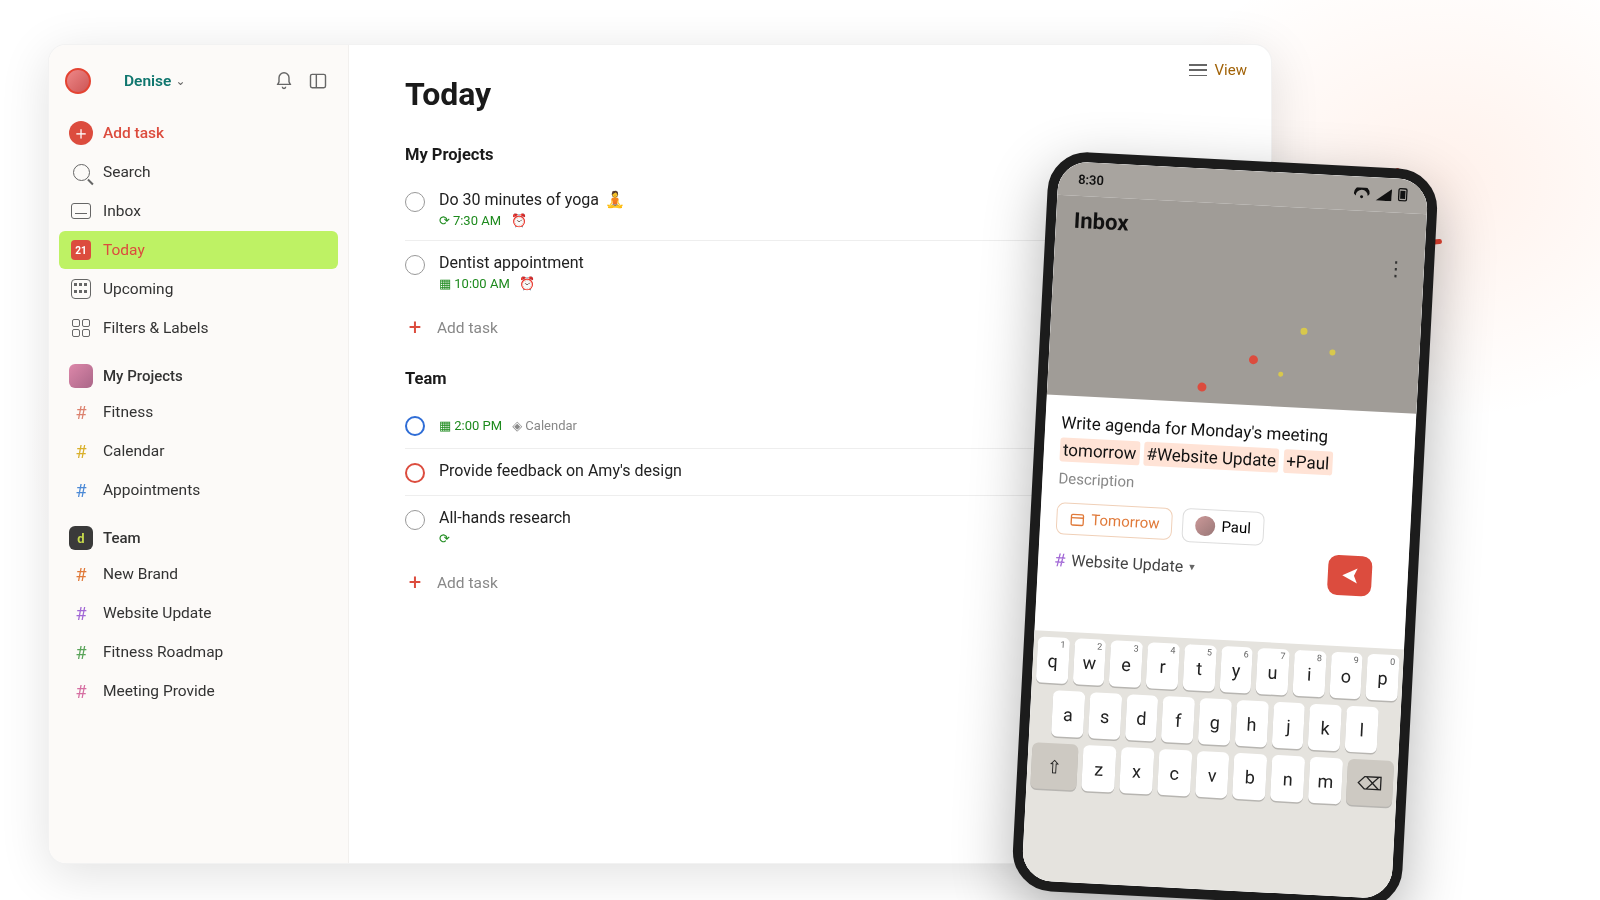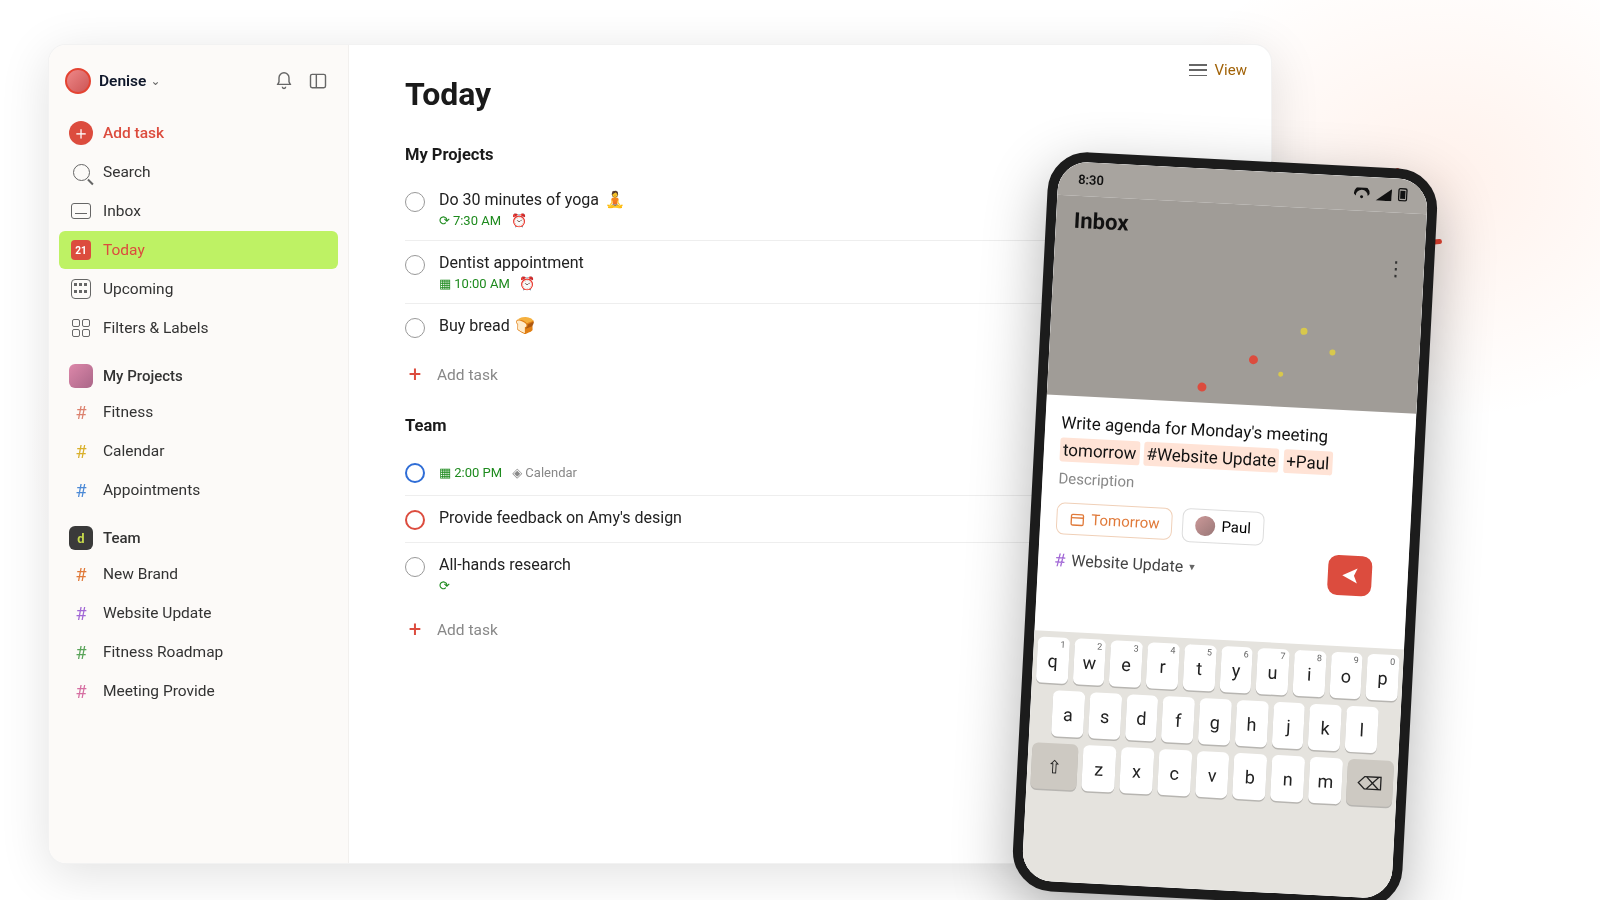--- a/index.html
+++ b/index.html
@@ -4,21 +4,21 @@
 <style>
   * { margin: 0; padding: 0; box-sizing: border-box; font-family: -apple-system, BlinkMacSystemFont, "Segoe UI", Roboto, sans-serif; }
   body { width:1600px; height:900px; background:#fff; overflow:hidden; position:relative;}
   .bg-glow { position:absolute; inset:0; background: radial-gradient(ellipse 700px 500px at 30% 50%, rgba(255,120,60,.12) 0%, transparent 65%), radial-gradient(ellipse 500px 400px at 90% 20%, rgba(255,120,60,.1) 0%, transparent 60%); }
   .window { position:absolute; top:44px; left:48px; width:1224px; height:820px; background:#fff; border-radius:18px; box-shadow:0 10px 50px rgba(0,0,0,.12); display:flex; overflow:hidden; border:1px solid rgba(0,0,0,.05);}
   
   
   .sidebar { width:300px; background:#fcfaf8; border-right:1px solid rgba(0,0,0,.04); padding:16px 10px 0 10px; }
   .sb-head { display:flex; align-items:center; padding:6px 6px 18px 6px;}
   .avatar { width:26px; height:26px; border-radius:50%; background:linear-gradient(135deg,#e88,#c55); border:2px solid #e44332; margin-right:8px;}
-  .user-name { font-weight:600; font-size:15.5px; color:#0f172a;}
+  .user-name { font-weight:600; font-size:15.5px; color:#0f766e;margin-left:25px;}
   .chev { margin-left:4px; color:#666; font-size:12px;}
   .sb-head-spacer { flex:1;}
   .ico-btn { width:28px; height:28px; display:flex; align-items:center; justify-content:center; color:#666; margin-left:6px; cursor:pointer;}
   
   .nav-item { display:flex; align-items:center; padding:7px 10px; border-radius:6px; font-size:15.5px; color:#333; cursor:pointer; margin:1px 0;}
   .nav-item.active { background:#bef264; color:#dc4c3e;}
   .nav-item.add-task { color:#dc4c3e; font-weight:500;}
   .nav-ico { width:24px; height:24px; display:flex; align-items:center; justify-content:center; margin-right:10px; flex-shrink:0;}
   .p1-circle { width:24px; height:24px; border-radius:50%; background:#dc4c3e; display:flex; align-items:center; justify-content:center; color:#fff; font-size:18px; font-weight:300;}
   .cal-box { width:20px; height:20px; border-radius:4px; background:#dc4c3e; color:#fff; font-size:10px; font-weight:700; display:flex; align-items:center; justify-content:center;}
@@ -250,27 +250,20 @@
           <div class="task">
             <span class="chk"></span>
       <div class="task-body">
         <div class="task-title">Dentist appointment</div>
         <div class="task-meta">
                 <span class="meta-time"><span style="color:#1d8a1d">▦</span> 10:00 AM</span>
                 <span class="meta-label">⏰</span>
               </div>
       </div>
           </div>
-          <div class="task">
-            <span class="chk"></span>
-      <div class="task-body">
-        <div class="task-title">Buy bread <span class="emoji">🍞</span></div>
-
-      </div>
-          </div>
         </div>
         <div class="add-row">
           <span class="plus-red">+</span>
           <span>Add task</span>
         </div>
         <h2 class="group-title">Team</h2>
         <div>
           <div class="task">
             <span class="chk blue"></span>
       <div class="task-body">

